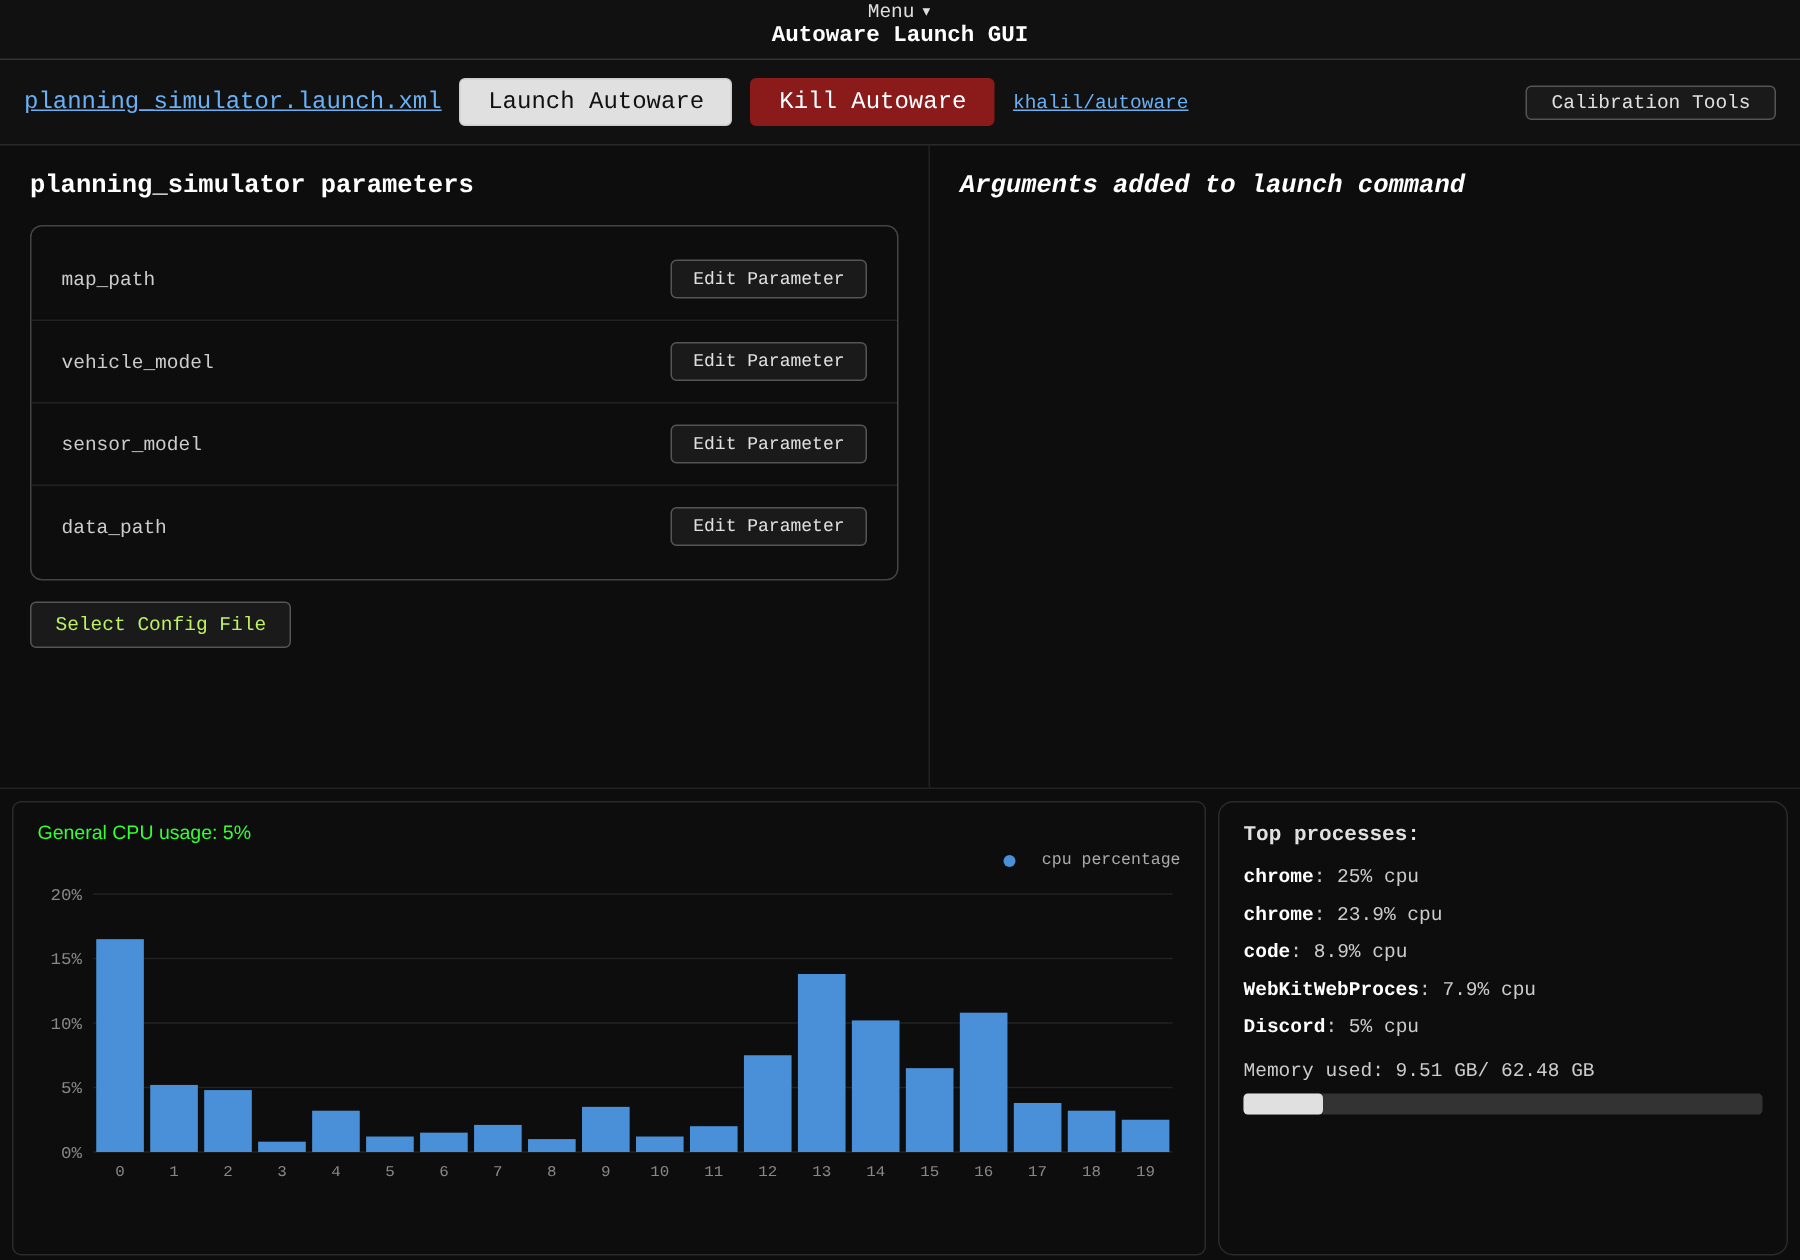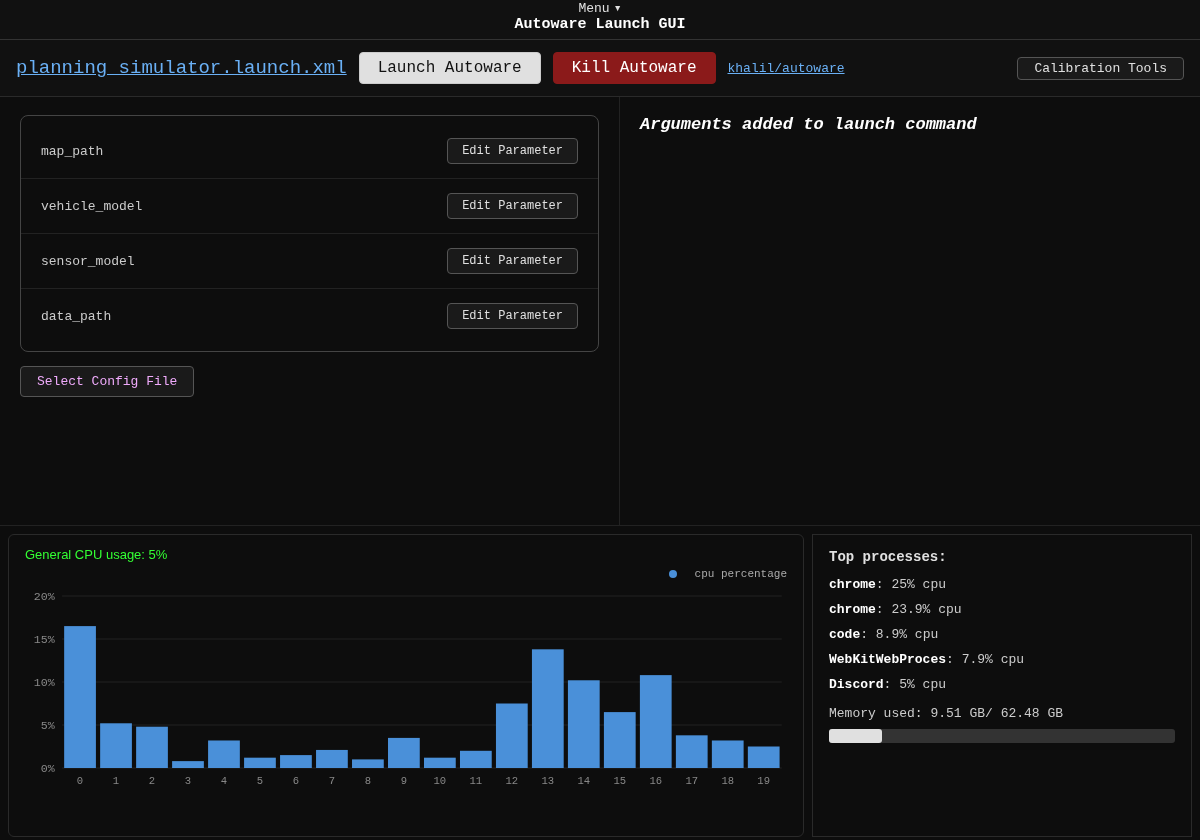--- a/index.html
+++ b/index.html
@@ -43,21 +43,21 @@
       border-bottom: 1px solid #2a2a2a;
       display: flex;
       align-items: center;
       padding: 12px 16px;
       gap: 12px;
     }
     #file-link {
       color: #6ab0f5;
       text-decoration: underline;
       cursor: pointer;
-      font-size: 19px;
+      font-size: 16px;
     }
     .nav-btn {
       padding: 6px 18px;
       border-radius: 4px;
       border: 1px solid #555;
       cursor: pointer;
       font-size: 16px;
       font-family: Liberation Mono, monospace;
     }
     #launch-btn {
@@ -124,21 +124,21 @@
       color: #e0e0e0;
       border: 1px solid #555;
       padding: 5px 14px;
       border-radius: 4px;
       cursor: pointer;
       font-size: 12px;
       font-family: 'Courier New', monospace;
     }
     #select-config-btn {
       background: #1a1a1a;
-      color: #f0abfc;
+      color: #bef264;
       border: 1px solid #555;
       padding: 7px 16px;
       border-radius: 4px;
       cursor: pointer;
       font-size: 13px;
       font-family: 'Courier New', monospace;
     }
     
     #right-panel {
       width: 580px;
@@ -196,21 +196,21 @@
     }
     #chart-svg {
       width: 100%;
       height: 100%;
     }
     
     #process-panel {
       width: 380px;
       background: #0d0d0d;
       border: 1px solid #2a2a2a;
-      border-radius: 0;
+      border-radius: 10px;
       margin: 8px 8px 8px 0;
       padding: 14px 16px;
     }
     #proc-title {
       font-size: 14px;
       font-weight: bold;
       color: #e0e0e0;
       margin-bottom: 12px;
       font-family: 'Courier New', monospace;
     }
@@ -270,20 +270,21 @@
   <button class="nav-btn" id="kill-btn">Kill Autoware</button>
   <span id="repo-link">khalil/autoware</span>
   <div class="spacer"></div>
   <button id="calib-btn">Calibration Tools</button>
 </div>
 
 <div id="content-area">
   <div id="top-content">
 
     <div id="left-panel">
+      <div id="params-title">planning_simulator parameters</div>
       <div id="params-box">
       <div class="param-row">
     <span class="param-name">map_path</span>
     <button class="edit-param-btn">Edit Parameter</button>
   </div>
           <div class="param-row">
     <span class="param-name">vehicle_model</span>
     <button class="edit-param-btn">Edit Parameter</button>
   </div>
           <div class="param-row">

